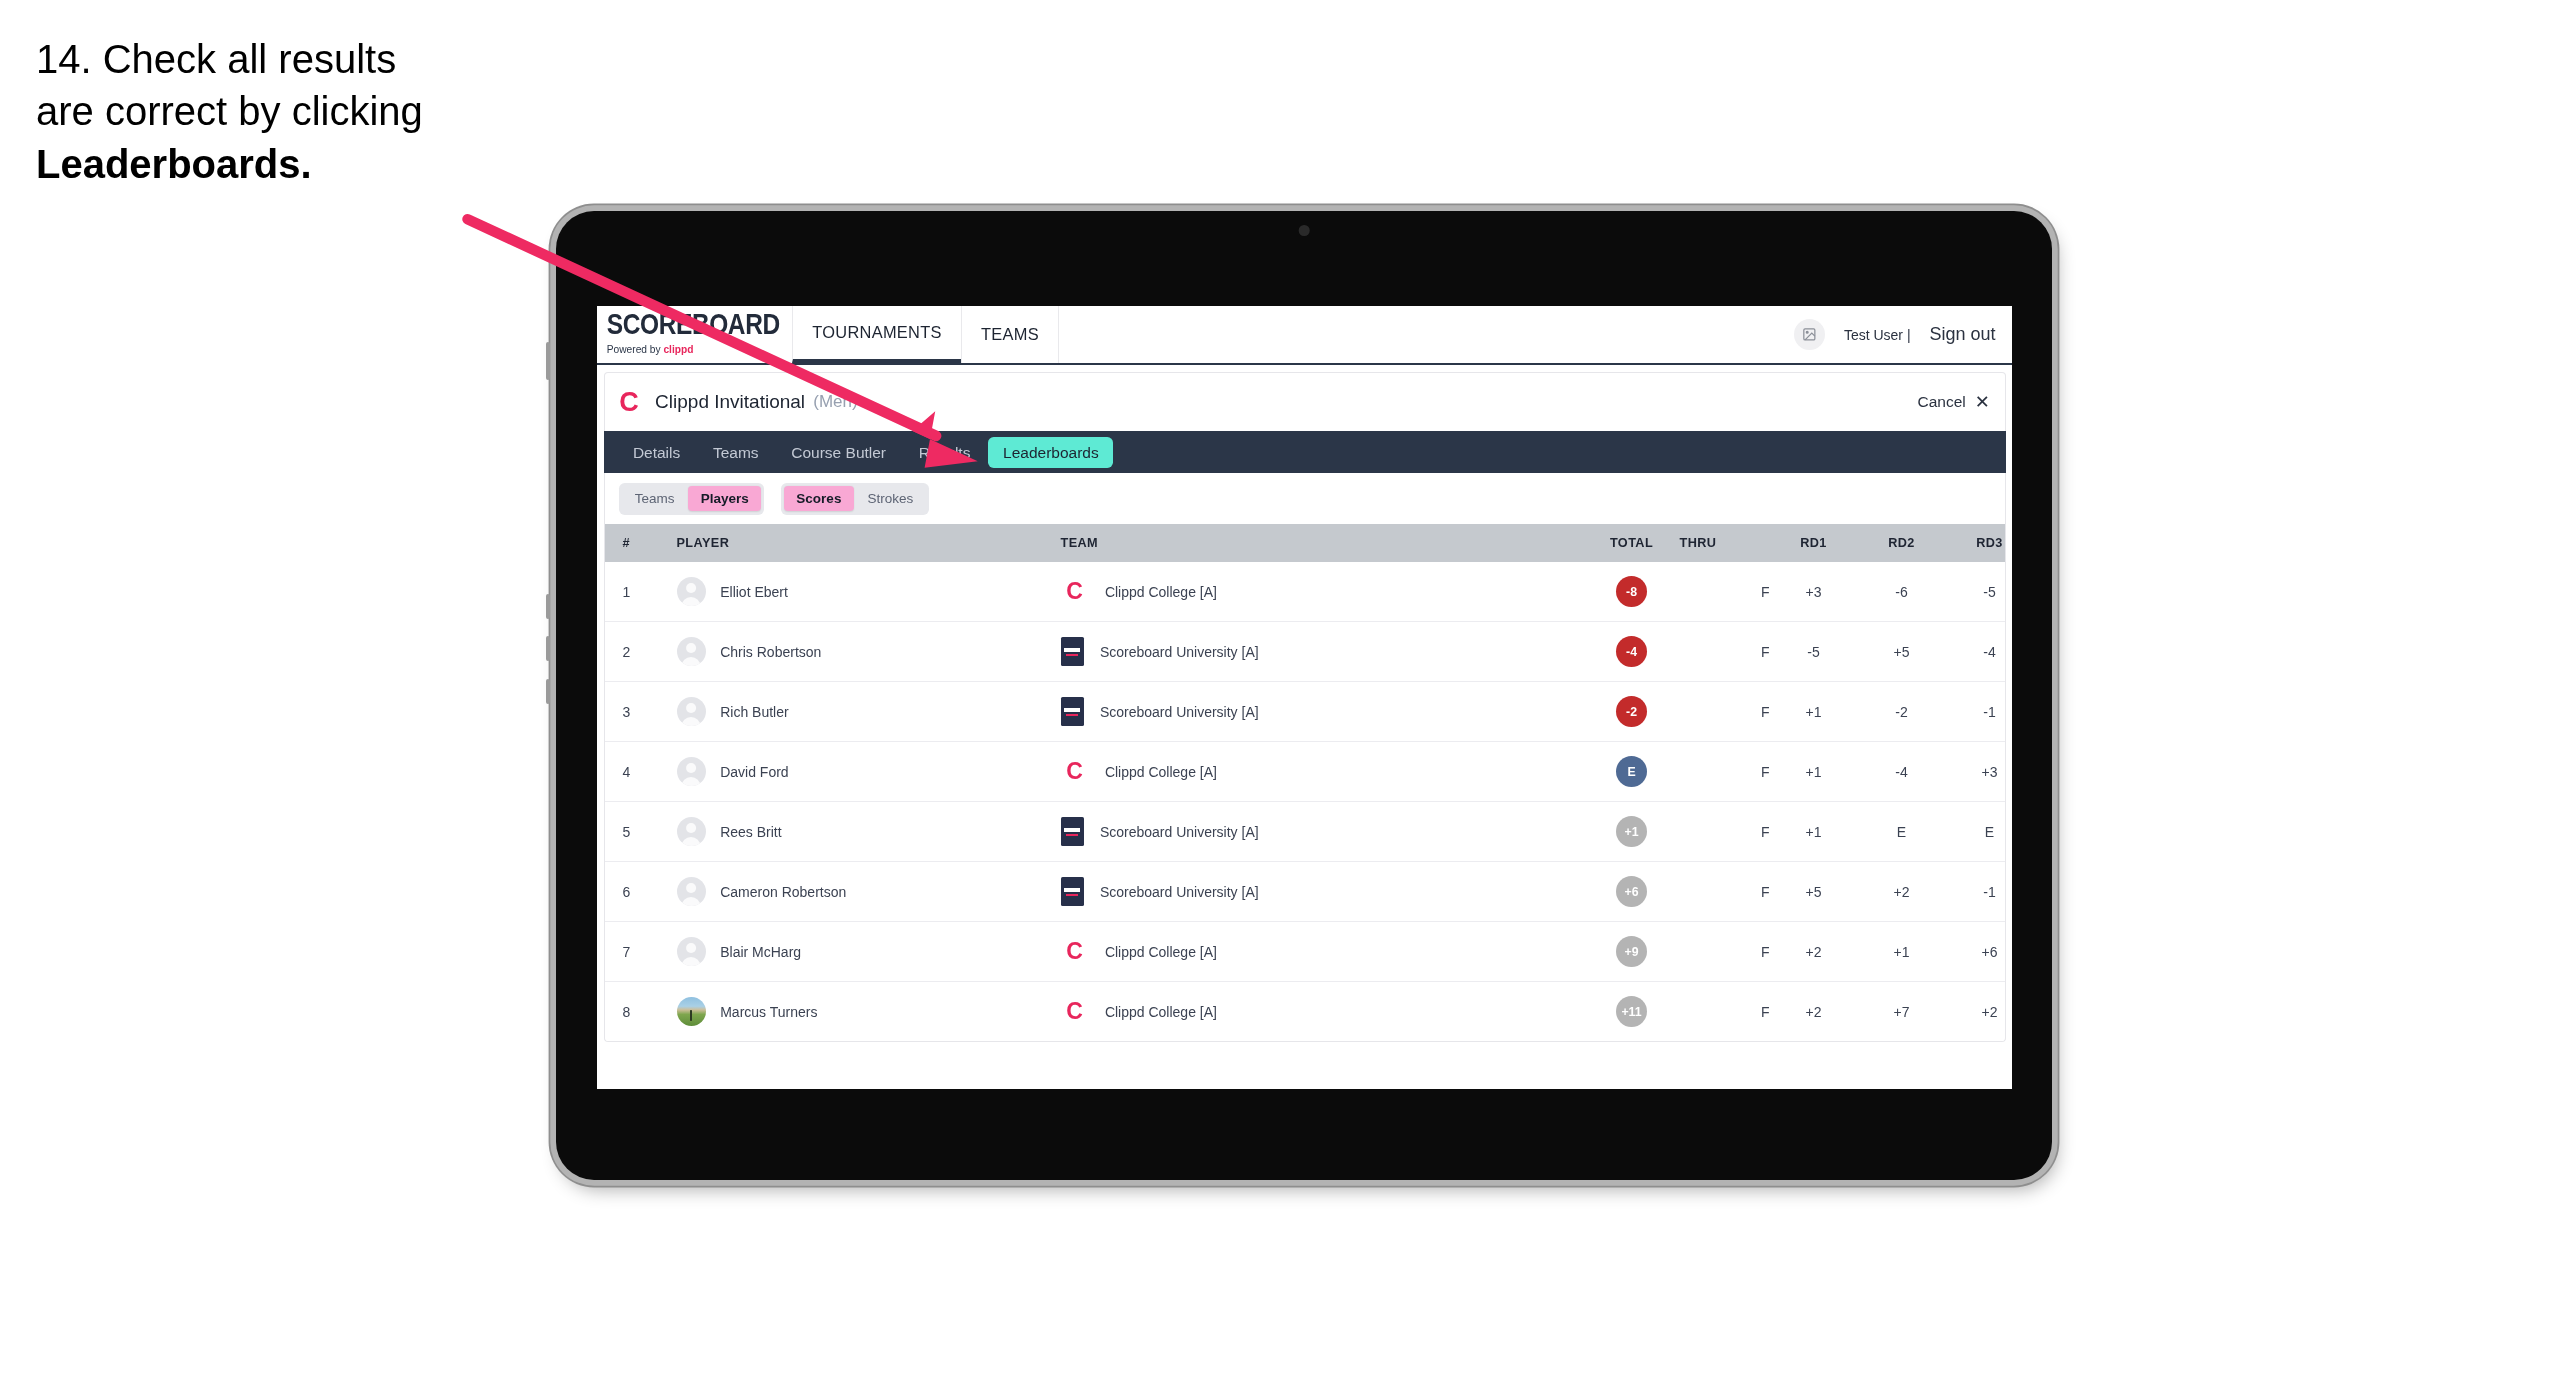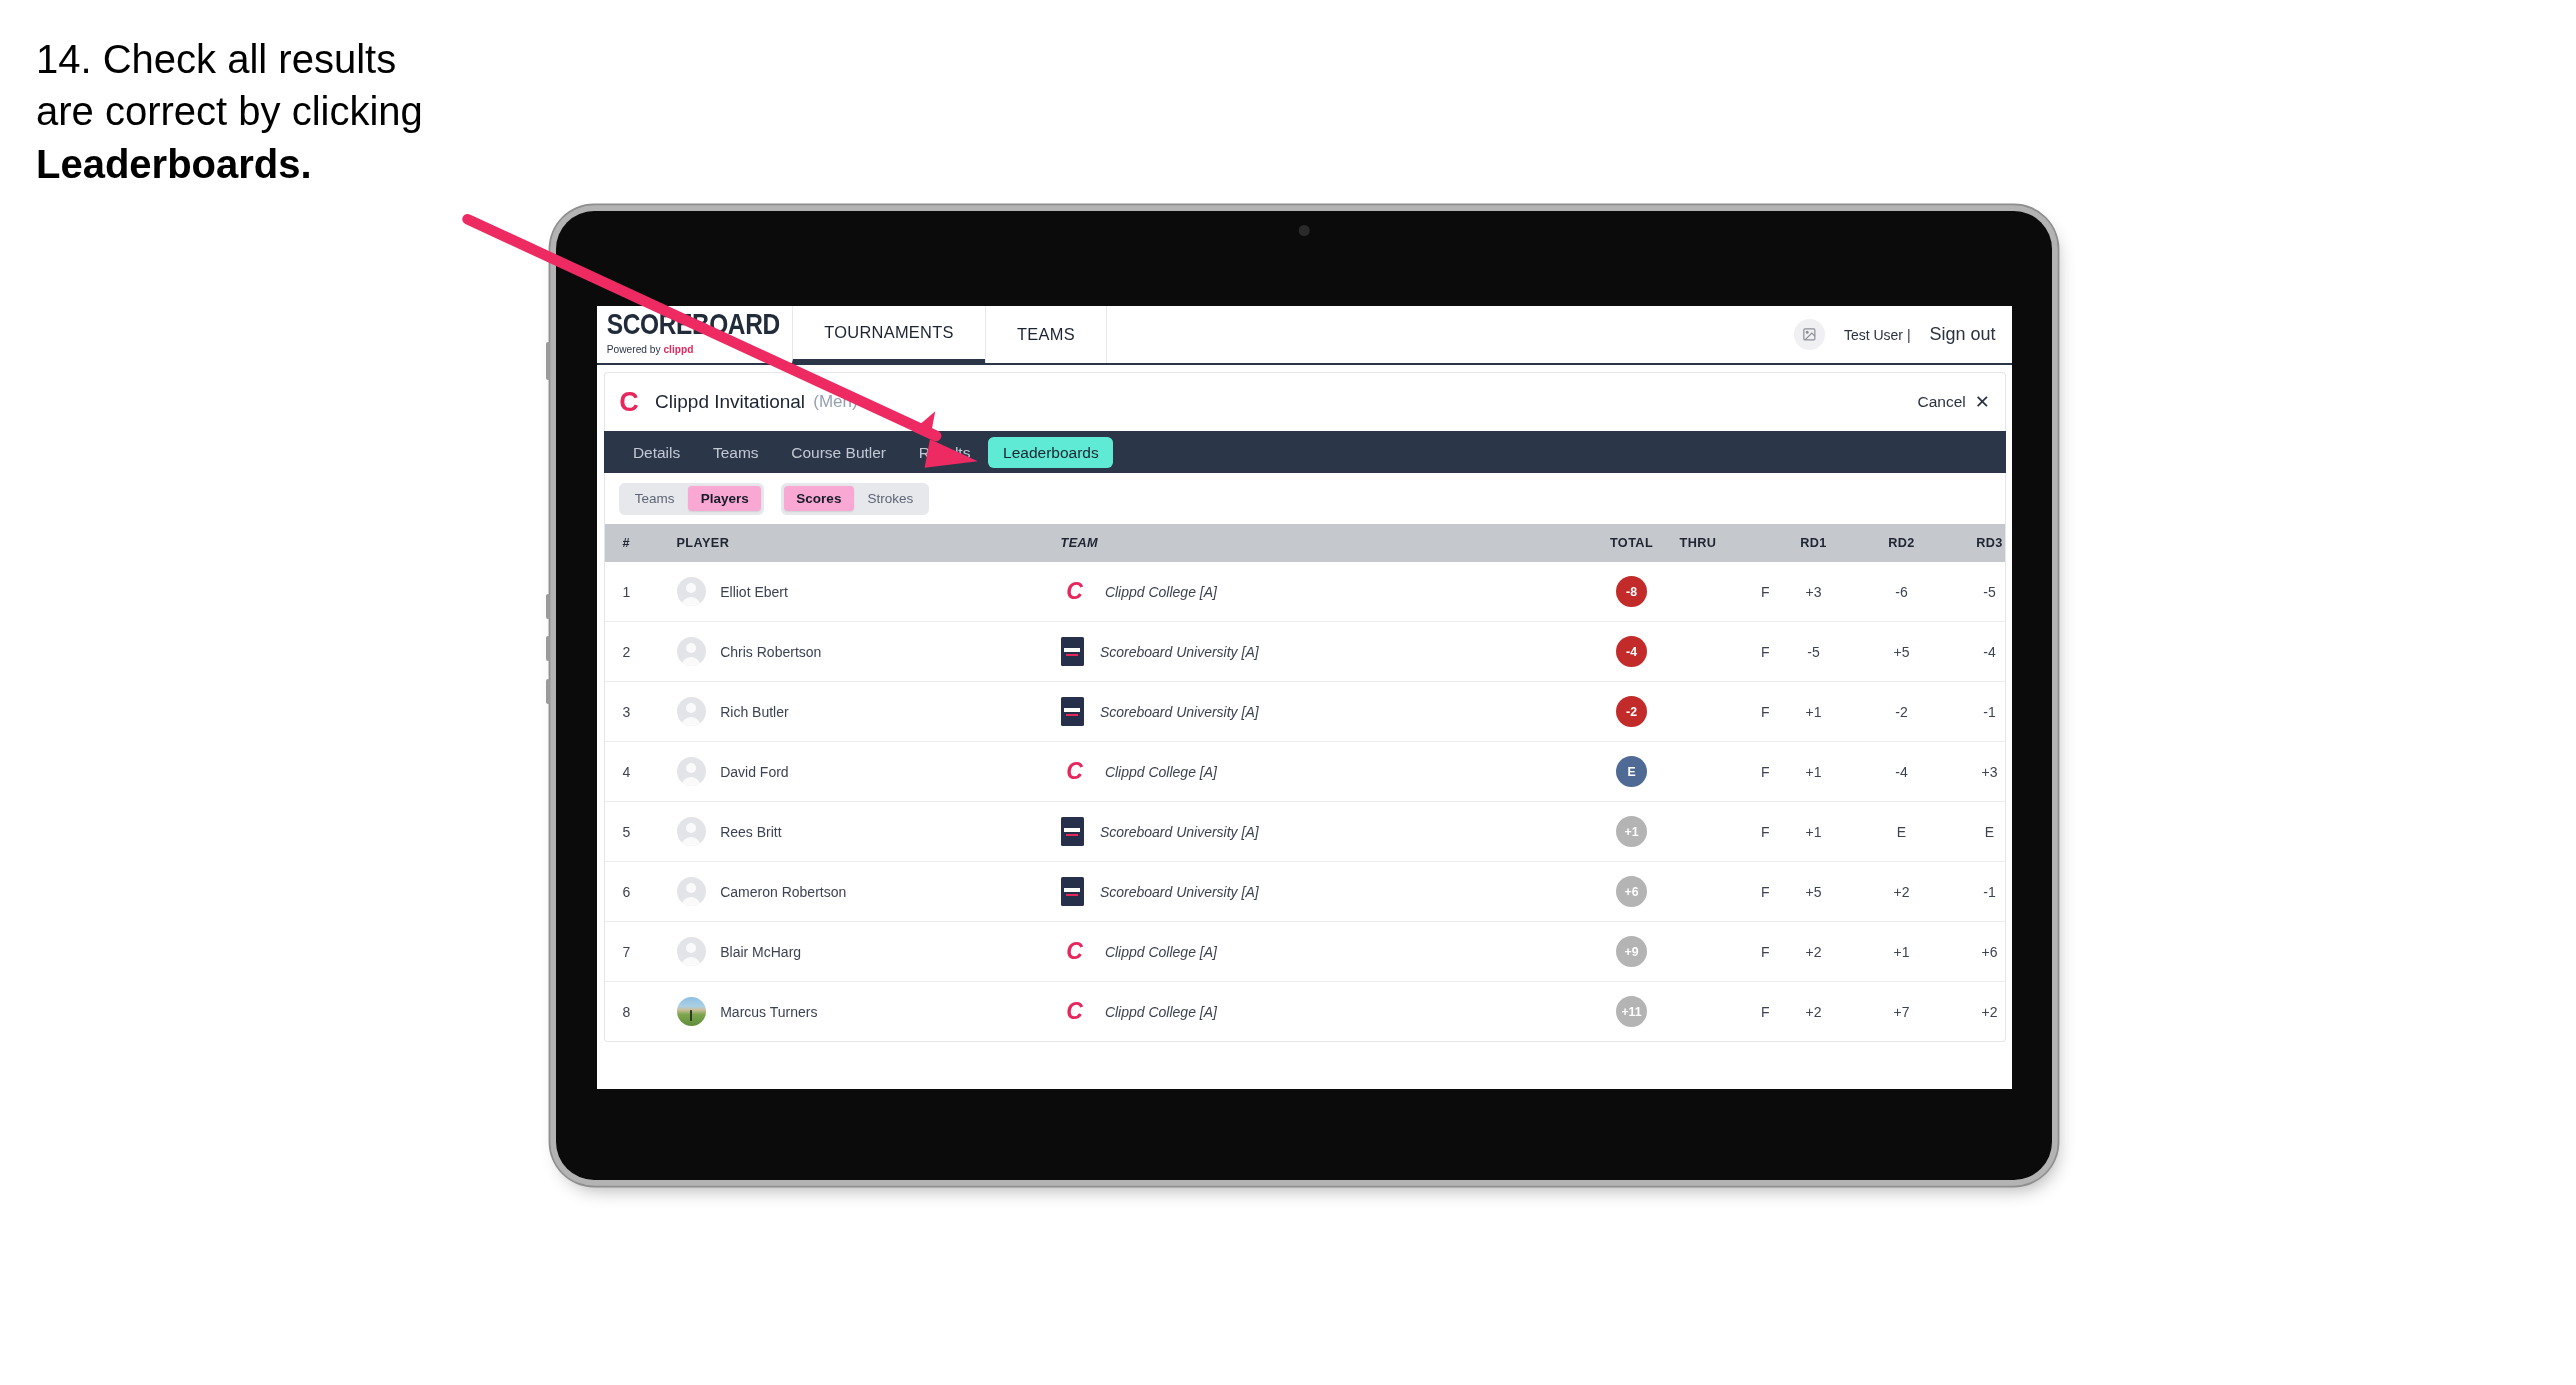--- a/index.html
+++ b/index.html
@@ -129,21 +129,21 @@
     margin-top: 7.4px;
     line-height: 1;
   }
   #brand-sub .clippd {
     color: #e8265c;
     font-weight: bold;
   }
   .top-tab {
     display: flex;
     align-items: center;
-    padding: 0 31px;
+    padding: 0 19px;
     font-size: 16.4px;
     color: #1d2431;
     letter-spacing: 0.3px;
     border-left: 0.8px solid #e9e9ec;
     border-right: 0.8px solid #e9e9ec;
     margin-left: -0.8px;
     box-sizing: border-box;
   }
   #top-tab-tournaments { border-bottom: 4.1px solid #2b3648; }
   #header-spacer { flex: 1; }
@@ -302,21 +302,21 @@
     font-size: 14px;
     color: #3b4252;
     border-bottom: 0.8px solid #ececf0;
     padding: 0;
     vertical-align: middle;
   }
   #leaderboard tbody tr:last-child td { border-bottom: none; }
 
   .col-rank   { width: 54px;  padding-left: 18px !important; }
   .col-player { width: 384px; }
-  .col-team   { width: 523px; font-style: italic; }
+  .col-team   { width: 523px; }
   .col-total  { width: 96px; text-align: center !important; }
   .col-thru   { width: 90px; text-align: right; }
   .col-rd     { width: 88px; text-align: center !important; }
 
   .player-cell {
     display: flex;
     align-items: center;
     gap: 14.7px;
   }
   .avatar {

